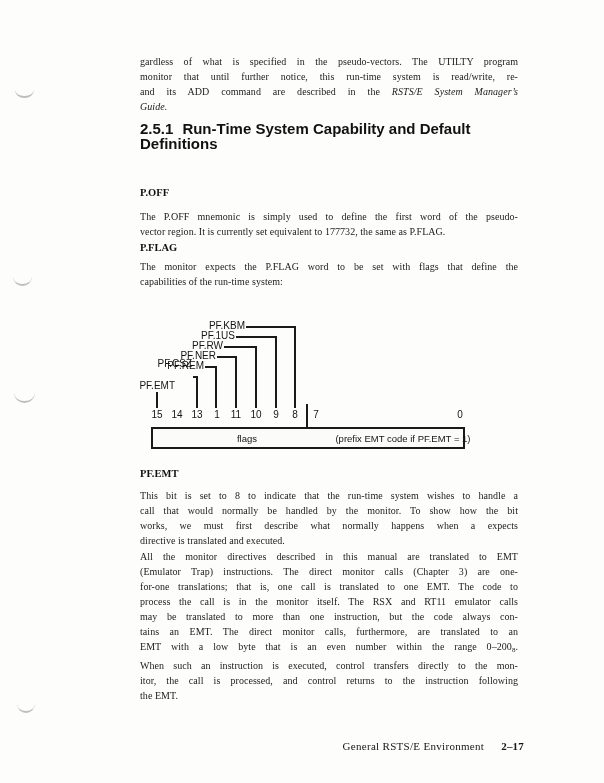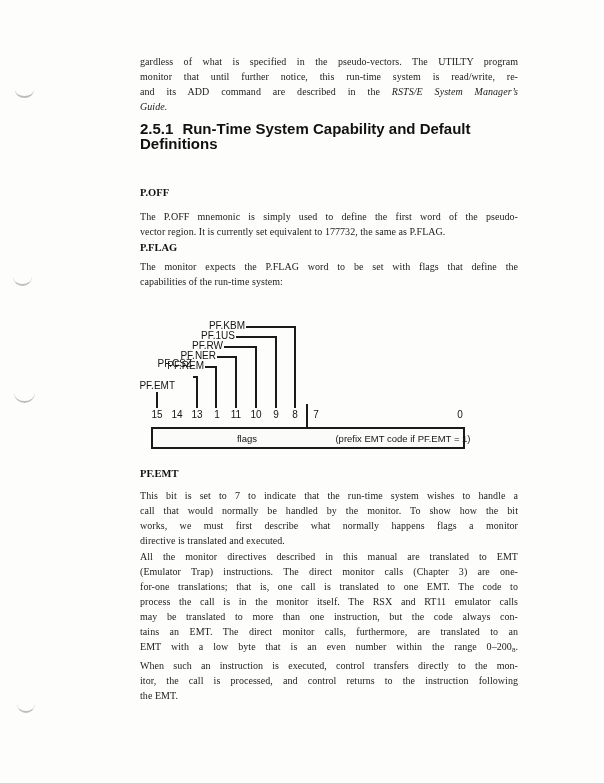--- a/index.html
+++ b/index.html
@@ -156,33 +156,36 @@
     <div class="ddivider"></div>
 
     <div class="dbox">
       <div class="dcell dcell-flags">flags</div>
       <div class="dcell dcell-prefix">(prefix EMT code if PF.EMT = 1)</div>
     </div>
   </div>
 
   <div class="hsub" style="top:467px;">PF.EMT</div>
   <div class="tblock" style="top:488px;">
-    <div class="tline">This bit is set to 7 to indicate that the run-time system wishes to handle a</div>
+    <div class="tline">This bit is set to 8 to indicate that the run-time system wishes to handle a</div>
     <div class="tline">call that would normally be handled by the monitor. To show how the bit</div>
-    <div class="tline">works, we must first describe what normally happens flags a monitor</div>
+    <div class="tline">works, we must first describe what normally happens when a expects</div>
     <div class="tline-last">directive is translated and executed.</div>
   </div>
 
   <div class="tblock" style="top:549px;">
     <div class="tline">All the monitor directives described in this manual are translated to EMT</div>
     <div class="tline">(Emulator Trap) instructions. The direct monitor calls (Chapter 3) are one-</div>
     <div class="tline">for-one translations; that is, one call is translated to one EMT. The code to</div>
     <div class="tline">process the call is in the monitor itself. The RSX and RT11 emulator calls</div>
     <div class="tline">may be translated to more than one instruction, but the code always con-</div>
     <div class="tline">tains an EMT. The direct monitor calls, furthermore, are translated to an</div>
     <div class="tline"><span>EMT with a low byte that is an even number within the range 0–200</span><span class="sub8">8</span><span>.</span></div>
     <div class="tline">When such an instruction is executed, control transfers directly to the mon-</div>
     <div class="tline">itor, the call is processed, and control returns to the instruction following</div>
     <div class="tline-last">the EMT.</div>
   </div>
 
+  <div class="footer">
+    <span>General RSTS/E Environment</span><span class="pageno">2–17</span>
+  </div>
 
 </div>
 
 </body></html>

